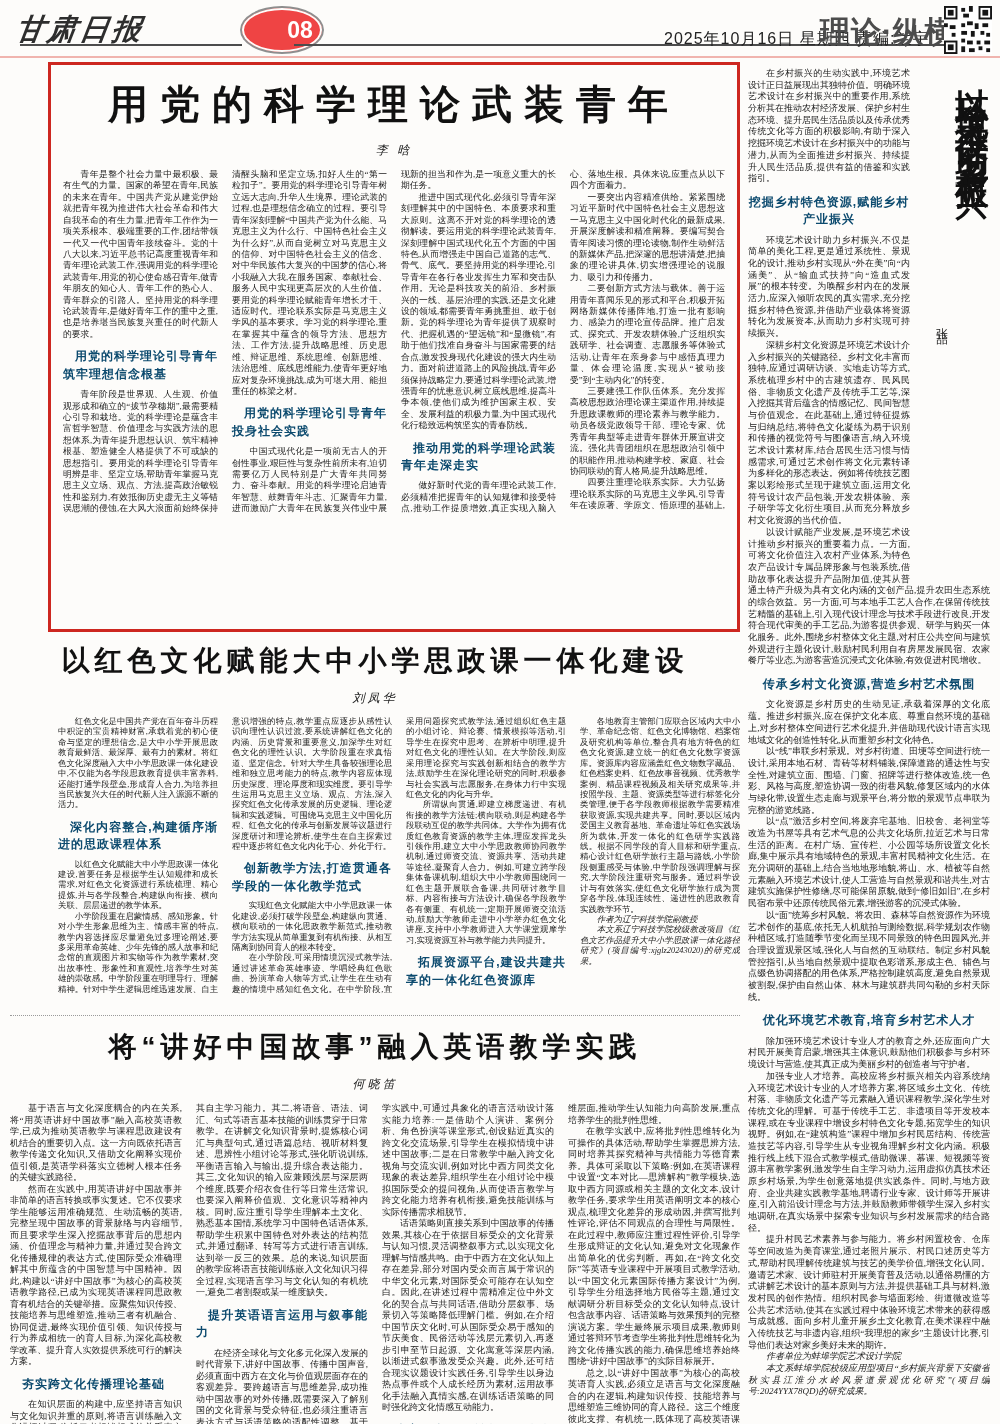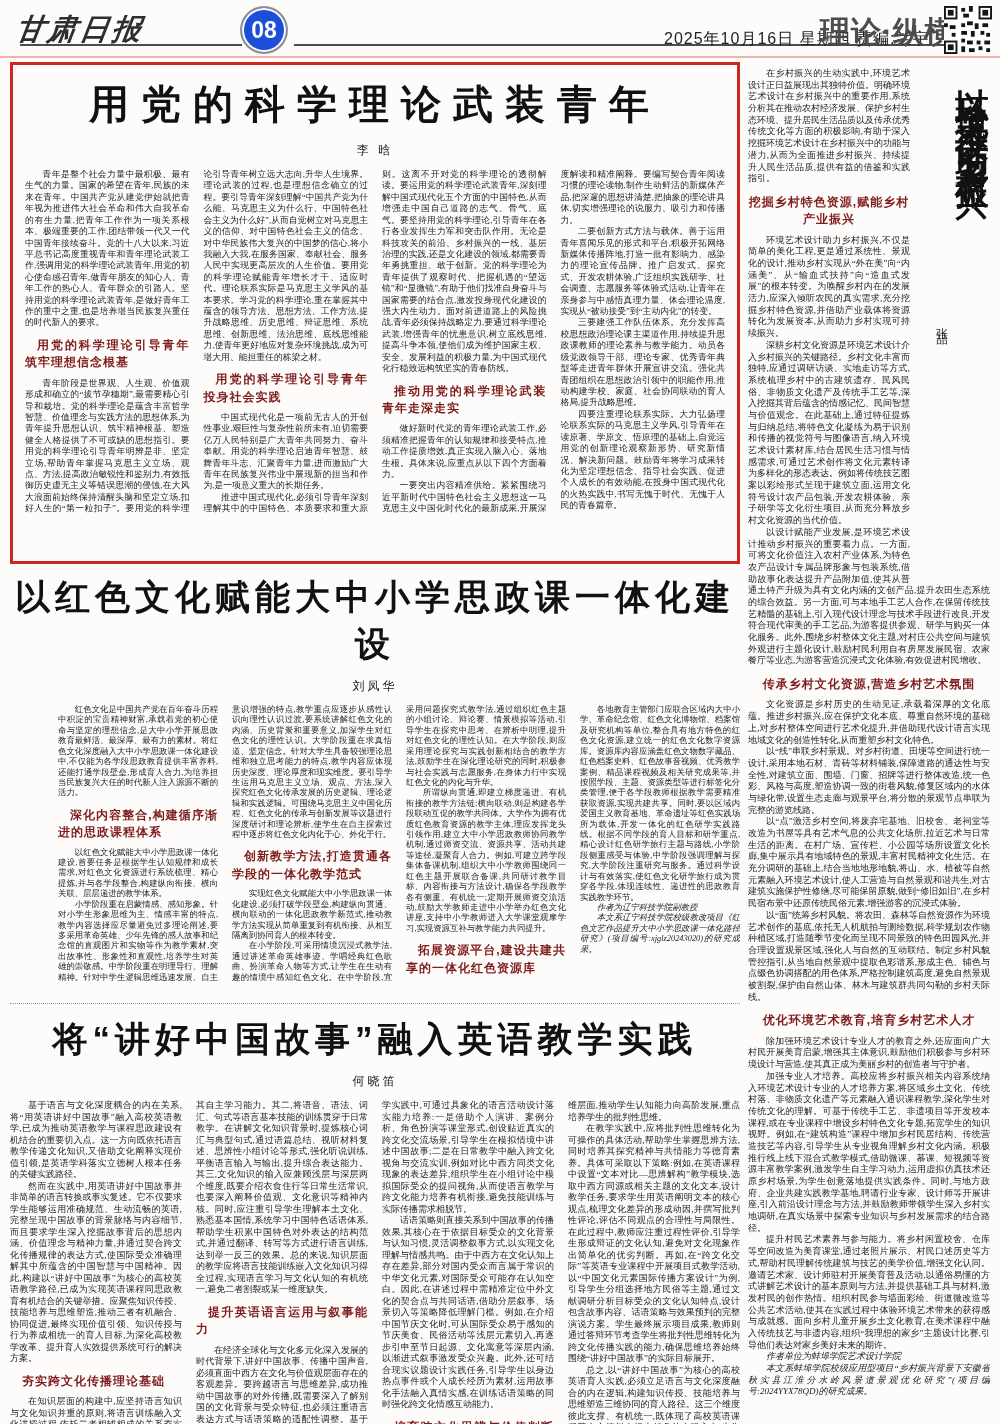--- a/index.html
+++ b/index.html
@@ -5,46 +5,46 @@
   html,body{margin:0;padding:0;background:#f4f2ee;}
   .page{position:relative;width:1000px;height:1424px;background:#fdfcfa;overflow:hidden;
         font-family:"Liberation Sans",sans-serif;color:#1b1b1b;}
   
   header{position:absolute;top:0;left:0;width:1000px;height:58px;}
   .masthead{position:absolute;left:16px;top:10px;font-family:"Liberation Serif",serif;
             font-style:italic;font-weight:900;font-size:29px;letter-spacing:3px;color:#2e2e2e;
             transform:skewX(-8deg);}
   .rule-left{position:absolute;left:20px;top:44px;width:222px;height:2px;background:#4c4c4c;}
   .pagenum{position:absolute;left:242px;top:8px;width:44px;height:44px;border-radius:50%;
-           background:#1d4ed8;color:#fff;font-weight:bold;font-size:23px;
+           background:#ef4444;color:#fff;font-weight:bold;font-size:23px;
            display:flex;align-items:center;justify-content:center;
-           box-shadow:inset 0 0 0 2px #fdfcfa,0 0 0 2px #8e8e8e;}
+           box-shadow:inset 0 0 0 2px #fdfcfa,0 0 0 2px #8e8e8e;padding-left:36px;}
   .rule-right{position:absolute;left:294px;top:44px;width:664px;height:2px;background:#4c4c4c;}
   .dateline{position:absolute;left:664px;top:29px;font-size:16px;letter-spacing:1px;color:#222;}
   .section{position:absolute;left:820px;top:12px;font-size:30px;font-weight:900;
            letter-spacing:1px;color:#4c4c4c;}
   .qr{position:absolute;right:8px;top:6px;width:48px;height:48px;}
   .pink-rule{position:absolute;left:0;top:56px;width:1000px;height:2px;background:#f0b4ae;}
   
   .left-col{position:absolute;left:10px;top:62px;width:730px;}
-  .a1-box{box-sizing:border-box;border:3px solid #cd2720;padding:4px 12px 8px;height:502px;}
+  .a1-box{box-sizing:border-box;border:3px solid #cd2720;padding:4px 12px 8px;height:570px;margin-left:38px;}
   .title{text-align:center;font-weight:900;color:#111;margin:8px 0 0;}
   .t1{font-size:40px;letter-spacing:12px;}
-  .t2,.t3{font-size:35px;letter-spacing:5px;margin-top:4px;}
-  .byline{text-align:center;font-size:12px;letter-spacing:3px;margin:10px 0 10px;color:#222;}
+  .t2,.t3{font-size:28px;letter-spacing:5px;margin-top:4px;}
+  .byline{text-align:center;font-size:12px;letter-spacing:3px;margin:10px 0 10px;color:#222;font-style:italic;}
   .cols{column-gap:14px;column-count:4;column-fill:auto;overflow:hidden;text-align:justify;
         font-family:"Liberation Serif",serif;}
   .cols-a1{height:348px;font-size:8.8px;line-height:1.30;}
   .a2{margin-top:10px;}
   .cols-a2{height:288px;font-size:8.4px;line-height:1.24;margin-left:48px;}
   .a3{margin-top:10px;border-top:1px dotted #9a9a9a;padding-top:8px;}
   .cols-a3{height:398px;font-size:9px;line-height:1.28;}
   .para{margin:0;text-indent:2em;}
   h3.sub{font-family:"Liberation Sans",sans-serif;font-size:12px;font-weight:bold;
-         letter-spacing:1px;margin:8px 0 6px;line-height:1.45;text-indent:1em;color:#7f1d1d;}
+         letter-spacing:1px;margin:8px 0 6px;line-height:1.45;text-indent:1em;color:#0c4a6e;}
   .credit{font-style:italic;}
   .fund{font-style:italic;}
   
   .right-col{position:absolute;left:748px;top:62px;width:242px;height:1360px;overflow:hidden;}
   .vblock{float:right;width:74px;height:515px;margin-left:6px;display:flex;justify-content:flex-end;}
   .vauthor{writing-mode:vertical-rl;text-orientation:upright;font-size:12px;letter-spacing:5px;
            margin-top:256px;margin-right:2px;color:#222;}
   .vtitle{writing-mode:vertical-rl;text-orientation:upright;font-family:"Liberation Serif",serif;
           font-size:33px;font-weight:900;letter-spacing:8px;line-height:1.15;height:510px;color:#111;}
   .rbody{text-align:justify;font-family:"Liberation Serif",serif;font-size:9px;line-height:1.30;margin-top:6px;}

